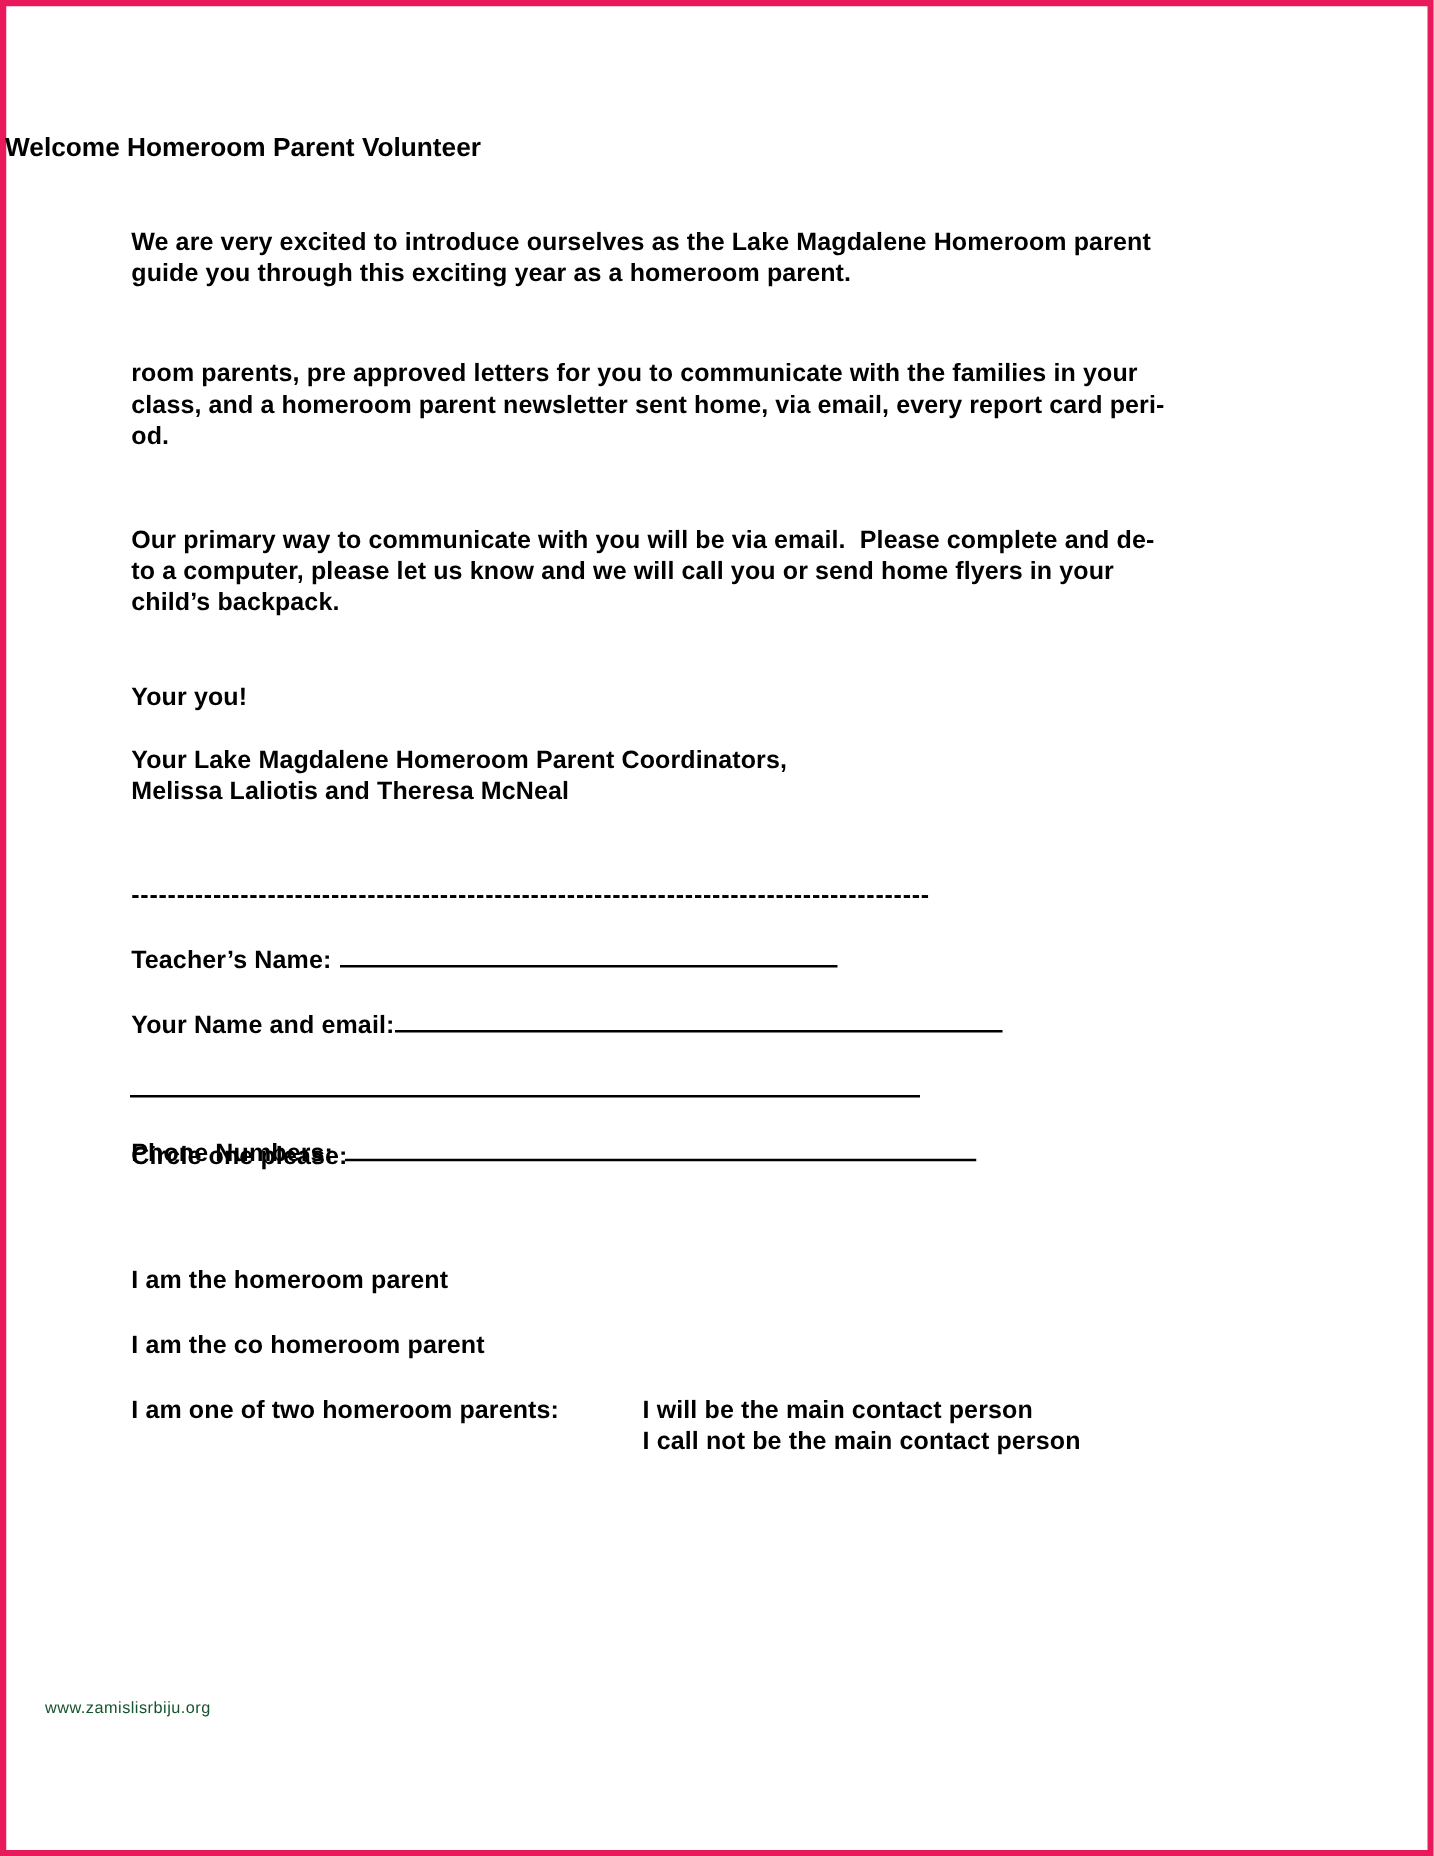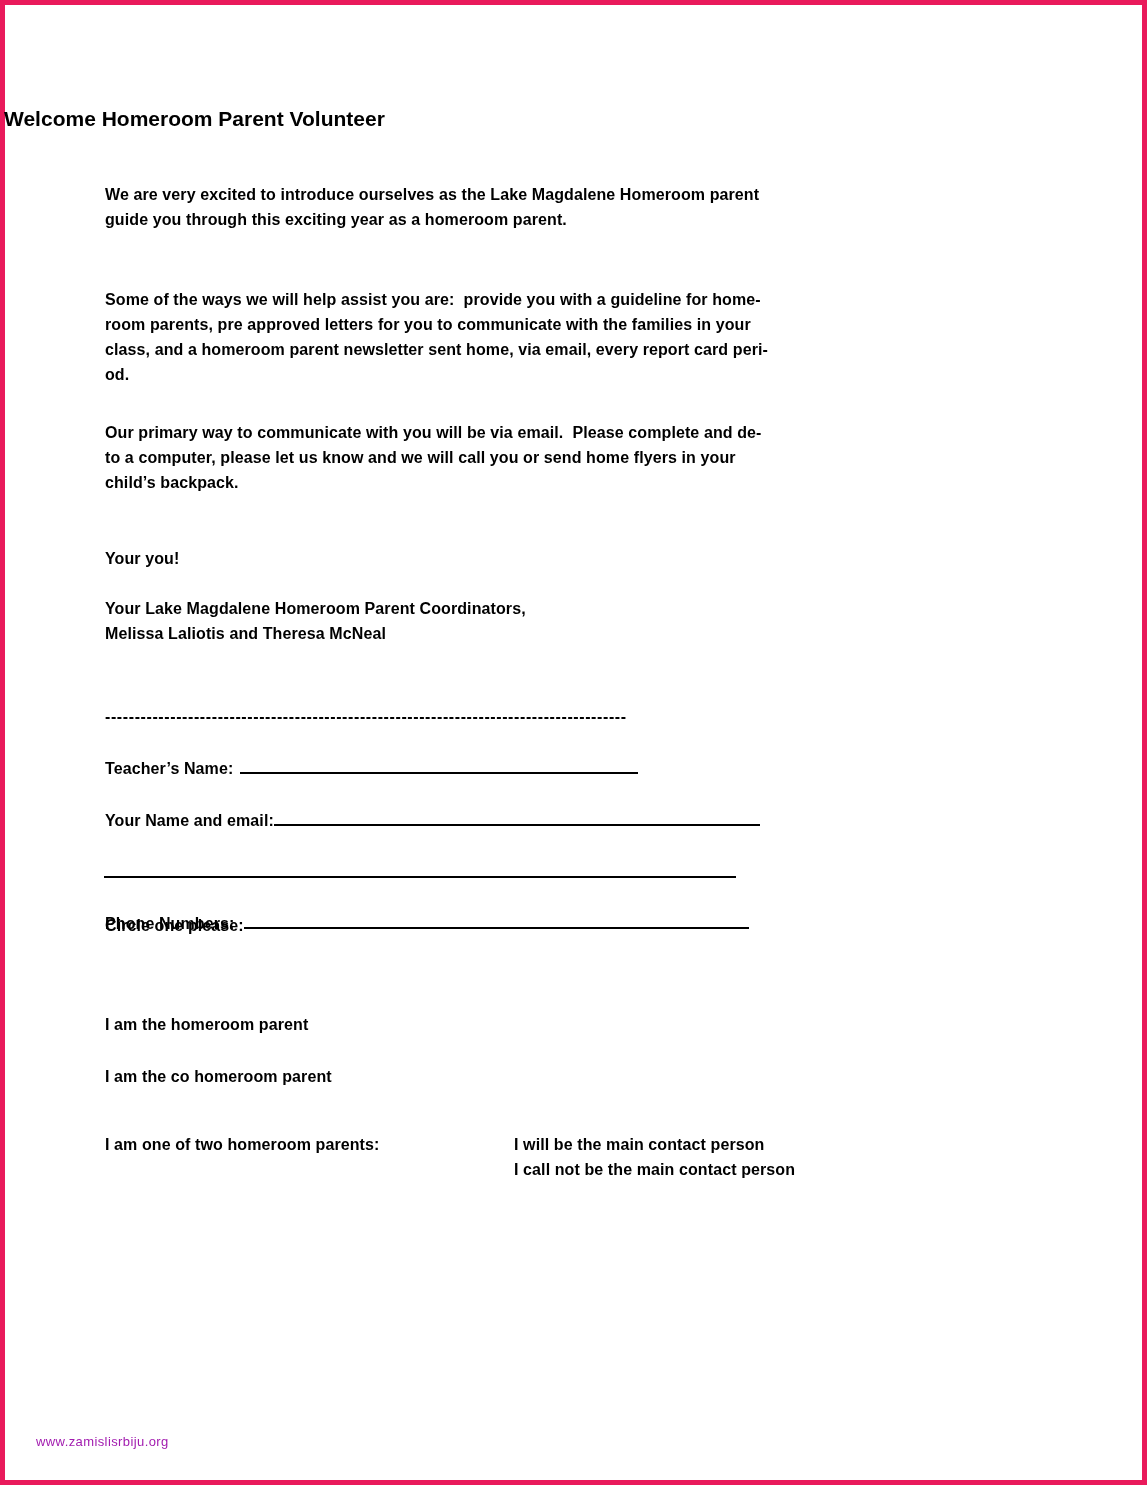--- a/index.html
+++ b/index.html
@@ -11,21 +11,21 @@
     overflow:hidden;
   }
   .page-border {
     position:absolute; inset:0;
     border:5px solid #e91a5b;
     box-sizing:border-box;
     pointer-events:none;
   }
   .abs { position:absolute; left:105px; }
   .line {
-    font-size:16px; line-height:25px;
+    font-size:20px; line-height:25px;
     white-space:pre;
     letter-spacing:0.1px;
   }
   .title {
     position:absolute; top:106px; left:4px; width:100%;
     text-align:left;
     font-size:21px; line-height:26px;
     white-space:pre;
   }
   .blank {
@@ -33,45 +33,44 @@
     border-bottom:2px solid #000;
     height:20px;
     vertical-align:baseline;
   }
   .rule {
     position:absolute;
     border-top:2px solid #000;
     height:0;
   }
   .divider { letter-spacing:0.6px; }
-  .opt3-row { display:flex;margin-top:16px; }
+  .opt3-row { display:flex; }
   .opt3-label { width:409px; }
   .watermark {
-    position:absolute; left:36px; top:1434px;
+    position:absolute; left:36px; top:1358px;
     font-size:13px; line-height:16px;
     font-weight:normal;
     letter-spacing:0.4px;
-    color:#a21caf;
+    color:#14532d;
     white-space:pre;
   }
 </style>
 </head>
 <body>
 
 <div class="page-border"></div>
 
 <div class="title">Welcome Homeroom Parent Volunteer</div>
 
 <div class="abs" style="top:182px">
   <div class="line">We are very excited to introduce ourselves as the Lake Magdalene Homeroom parent</div>
   <div class="line">guide you through this exciting year as a homeroom parent.</div>
 </div>
 
 <div class="abs" style="top:287px">
-  <div class="line">Some of the ways we will help assist you are:  provide you with a guideline for home-</div>
   <div class="line">room parents, pre approved letters for you to communicate with the families in your</div>
   <div class="line">class, and a homeroom parent newsletter sent home, via email, every report card peri-</div>
   <div class="line">od.</div>
 </div>
 
 <div class="abs" style="top:420px">
   <div class="line">Our primary way to communicate with you will be via email.  Please complete and de-</div>
   <div class="line">to a computer, please let us know and we will call you or send home flyers in your</div>
   <div class="line">child’s backpack.</div>
 </div>

